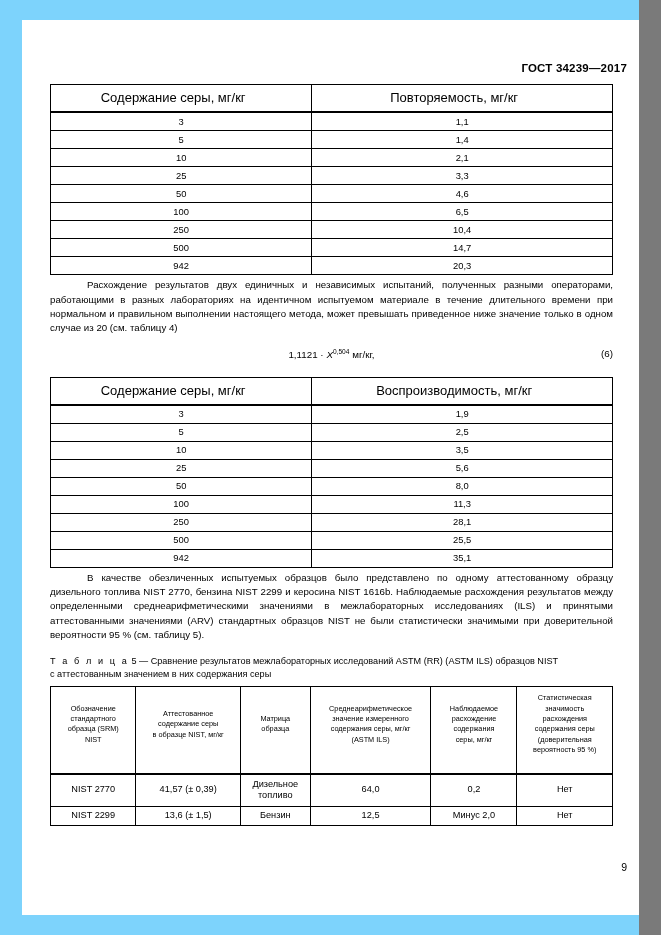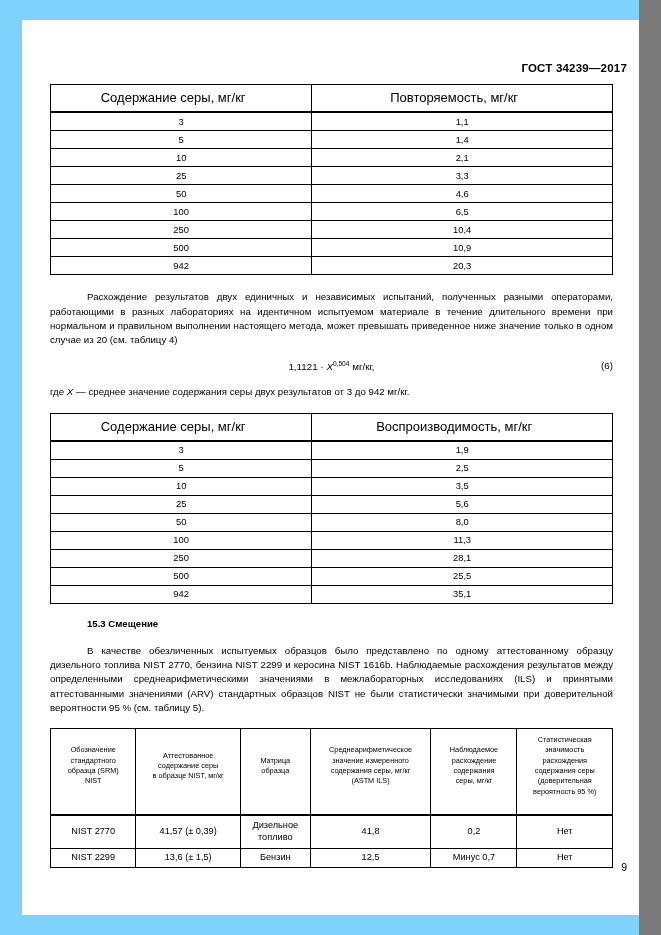--- a/index.html
+++ b/index.html
@@ -95,21 +95,21 @@
   .h-sub {
     font-size: 9.6px;
     font-weight: bold;
     margin: 14px 0 0 37px;
     color: #000;
   }
   p.body {
     font-size: 9.7px;
     line-height: 1.47;
     text-align: justify;
-    margin: 15px 0 0 0;
+    margin: 3px 0 0 0;
     color: #000;
     text-indent: 37px;
     hyphens: manual;
   }
 
   .formula-row {
     position: relative;
     margin: 13px 0 0 0;
     text-align: center;
     font-size: 9.8px;
@@ -222,43 +222,38 @@
           <tr>
             <td>100</td>
             <td>6,5</td>
           </tr>
           <tr>
             <td>250</td>
             <td>10,4</td>
           </tr>
           <tr>
             <td>500</td>
-            <td>10,9</td>
+            <td>14,7</td>
           </tr>
           <tr>
             <td>942</td>
             <td>20,3</td>
           </tr>
         </tbody>
       </table>
 
       <p class="body">Расхождение результатов двух единичных и независимых испытаний, полученных разными операторами, работающими в разных лабораториях на идентичном испытуемом материале в течение длительного времени при нормальном и правильном выполнении настоящего метода, может превышать приведенное ниже значение только в одном случае из 20 (см. таблицу 4)</p>
 
       <div class="formula-row">
         <span>1,1121 ·</span>
         <span class="var">X</span><sup>0,504</sup>
         <span>мг/кг,</span>
         <span class="eqnum">(6)</span>
       </div>
 
-      <div class="where">
-        <span>где</span>
-        <span class="var">X</span>
-        <span>— среднее значение содержания серы двух результатов от 3 до 942 мг/кг.</span>
-      </div>
 
       <div class="gap-a"></div>
 
 
       <table class="gost t4 framed">
         <colgroup>
             <col style="width:46.5%">
             <col style="width:53.5%">
           </colgroup>
         <thead>
@@ -300,25 +295,30 @@
             <td>500</td>
             <td>25,5</td>
           </tr>
           <tr>
             <td>942</td>
             <td>35,1</td>
           </tr>
         </tbody>
       </table>
 
-      <div class="h-sub">15.3 Смещение</div>
       <p class="body">В качестве обезличенных испытуемых образцов было представлено по одному аттестованному образцу дизельного топлива NIST 2770, бензина NIST 2299 и керосина NIST 1616b. Наблюдаемые расхождения результатов между определенными среднеарифметическими значениями в межлабораторных исследованиях (ILS) и принятыми аттестованными значениями (ARV) стандартных образцов NIST не были статистически значимыми при доверительной вероятности 95 % (см. таблицу 5).</p>
 
       <div class="gap-b"></div>
 
+      <div class="tbl-caption">
+        <span class="sp">Т а б л и ц а</span>
+        <span>5</span>
+        <span>— Сравнение результатов межлабораторных исследований ASTM (RR) (ASTM ILS) образцов NIST</span><br>
+        <span>с аттестованным значением в них содержания серы</span>
+      </div>
 
       <table class="t5">
         <colgroup>
           <col style="width:15.2%">
           <col style="width:18.6%">
           <col style="width:12.4%">
           <col style="width:21.5%">
           <col style="width:15.3%">
           <col style="width:17.0%">
         </colgroup>
@@ -348,30 +348,30 @@
 (доверительная
 вероятность 95 %)</th>
           </tr>
         </thead>
         <tbody>
           <tr class="tall">
             <td>NIST 2770</td>
             <td>41,57 (± 0,39)</td>
             <td style="white-space:pre-line">Дизельное
 топливо</td>
-            <td>41,8</td>
+            <td>64,0</td>
             <td>0,2</td>
             <td>Нет</td>
           </tr>
           <tr>
             <td>NIST 2299</td>
             <td>13,6 (± 1,5)</td>
             <td style="white-space:pre-line">Бензин</td>
             <td>12,5</td>
-            <td>Минус 0,7</td>
+            <td>Минус 2,0</td>
             <td>Нет</td>
           </tr>
         </tbody>
       </table>
 
     </div>
 
     <div class="page-num">9</div>
   </div>
 </div>

